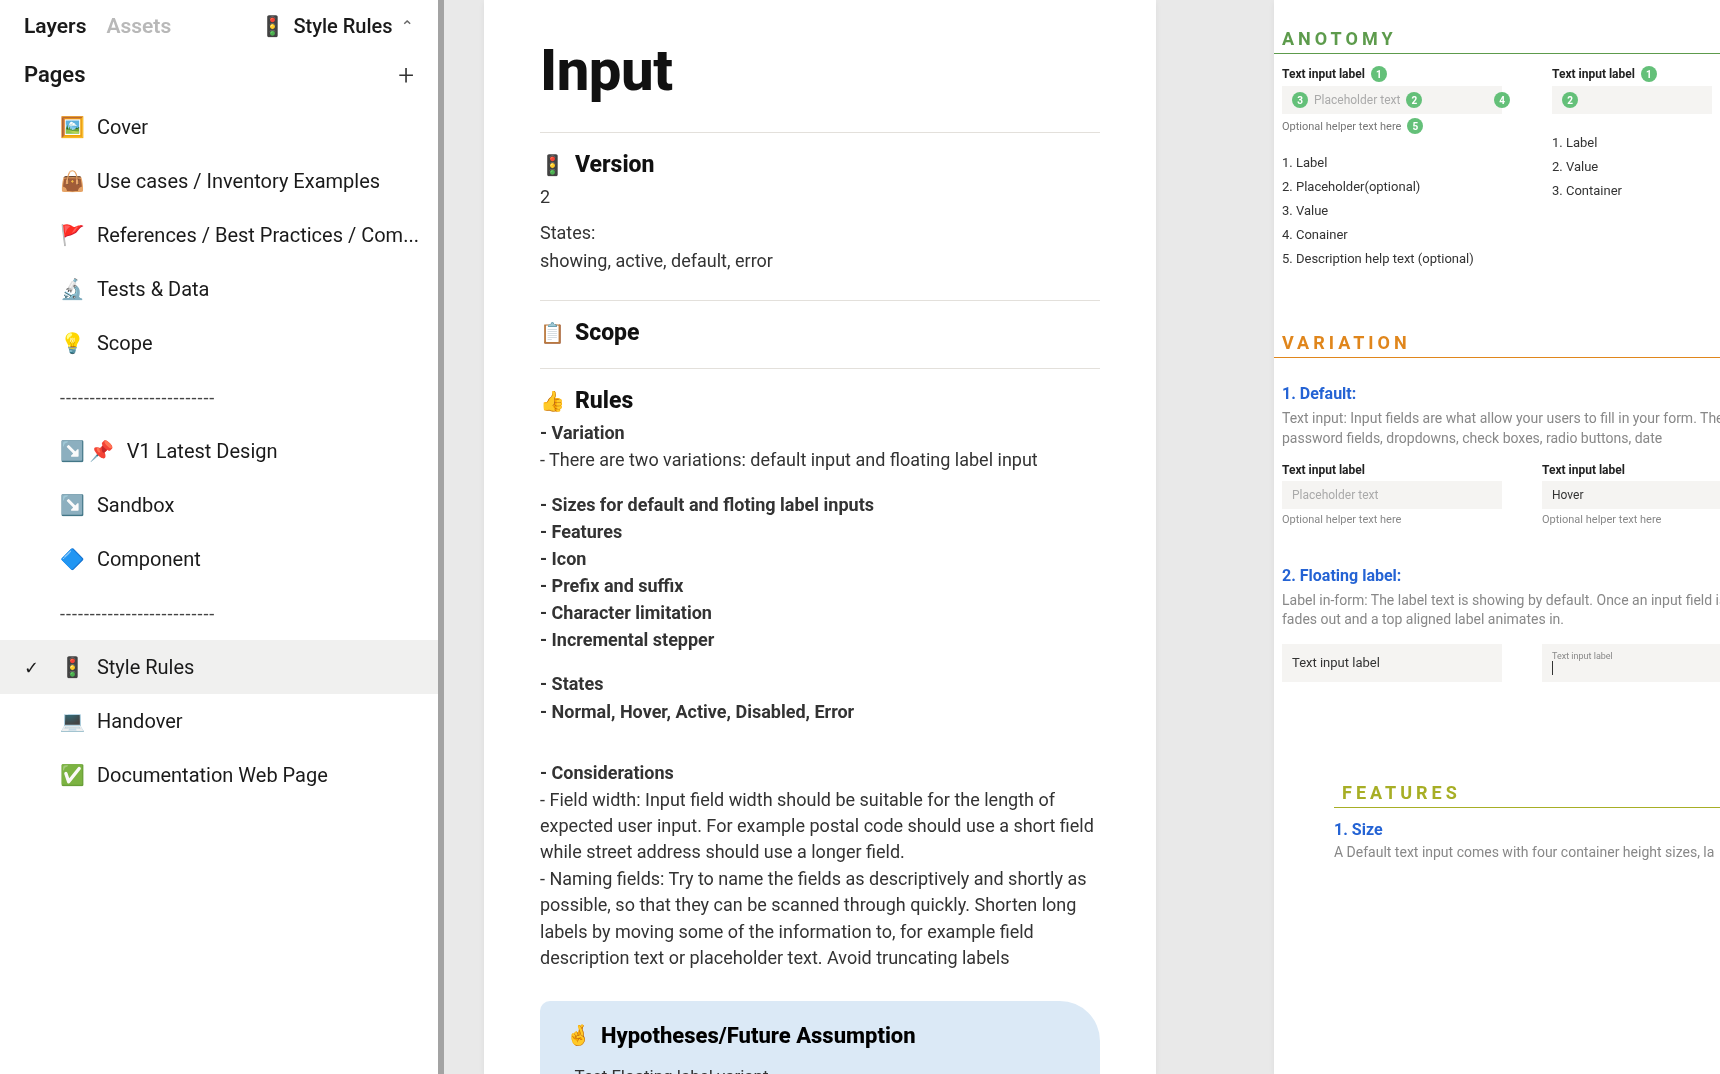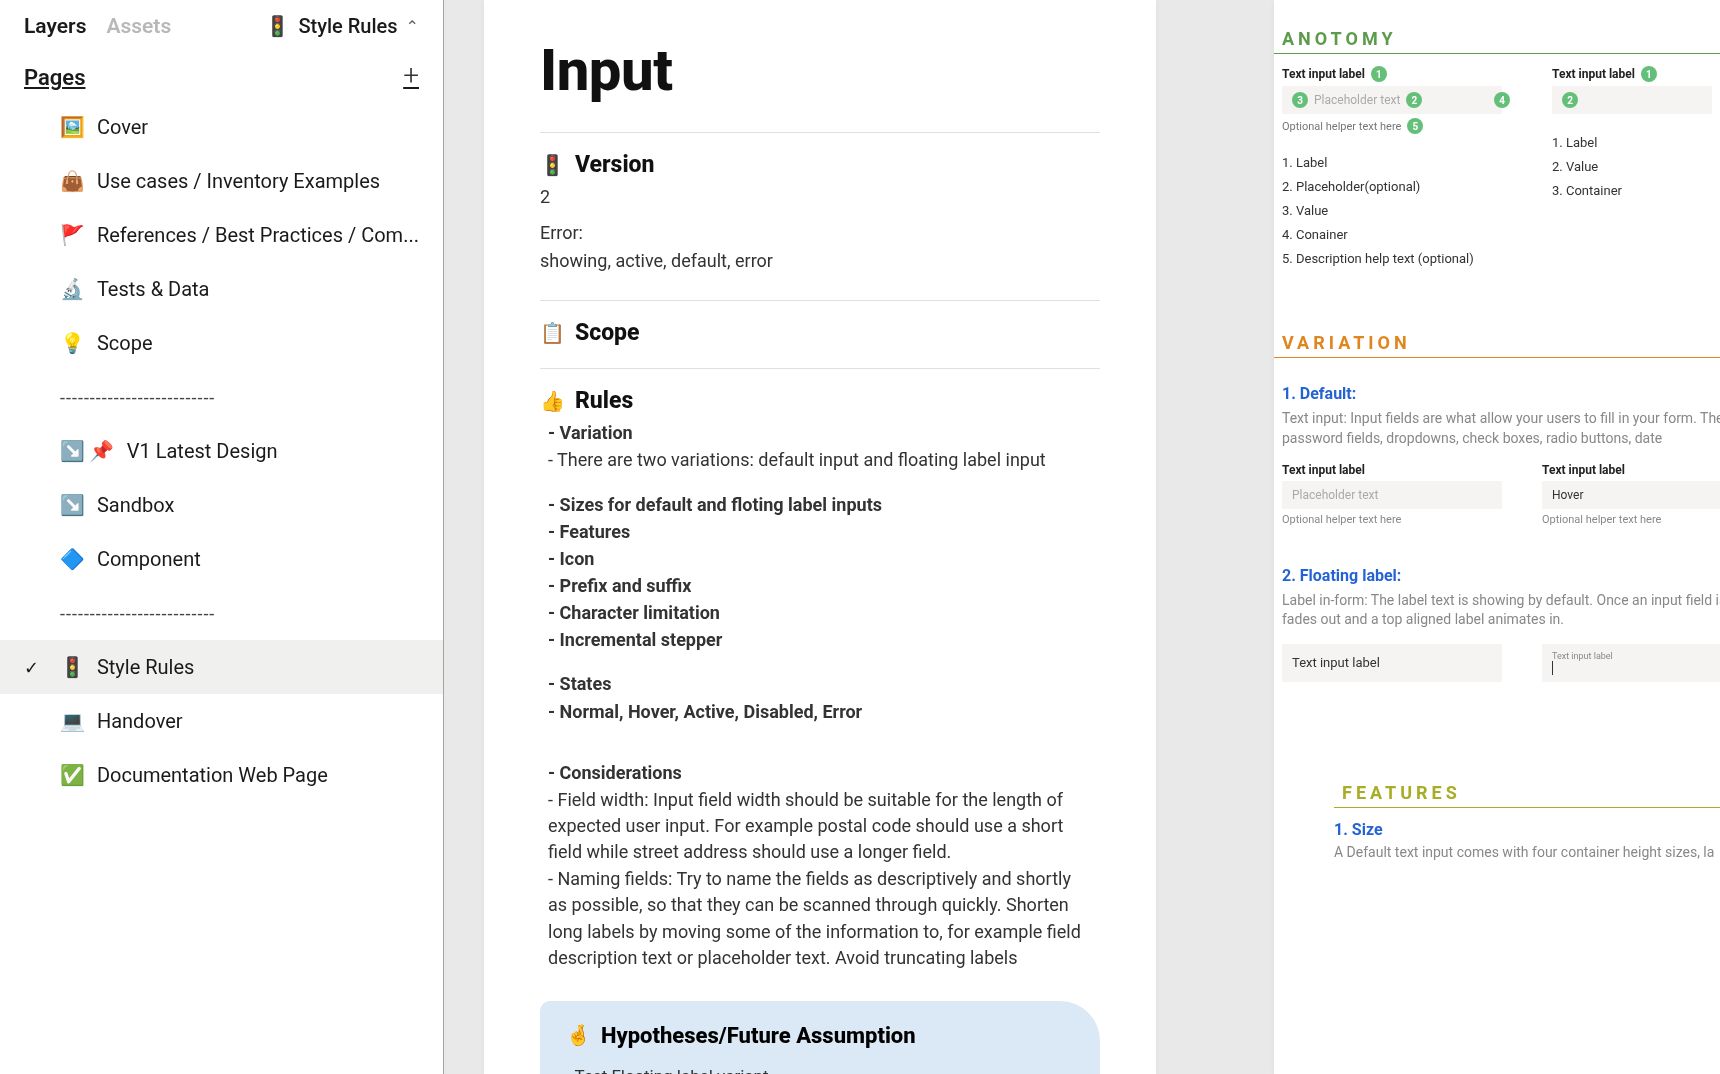--- a/index.html
+++ b/index.html
@@ -10,21 +10,21 @@
     height: 1074px;
     overflow: hidden;
     display: flex;
   }
 
   
   .sidebar {
     width: 444px;
     height: 100%;
     background: #ffffff;
-    border-right: 1px solid #a3a3a3;
+    border-right: 6px solid #a3a3a3;
     display: flex;
     flex-direction: column;
     padding-top: 14px;
   }
   .sidebar-top {
     display: flex;
     justify-content: space-between;
     align-items: center;
     padding: 0 24px 16px 24px;
   }
@@ -33,23 +33,23 @@
     font-size: 21px; font-weight: 600; color: #b8b8b8; cursor: pointer;
   }
   .tab.active { color: #1a1a1a; }
   .current-page {
     display: flex; align-items: center; gap: 8px;
     font-size: 20px; font-weight: 500; color: #1a1a1a; cursor: pointer;
   }
   .current-page .chev { font-size: 16px; color: #666; }
 
   .pages-header {
-    display: flex; justify-content: space-between; align-items: flex-end;
+    display: flex; justify-content: space-between; align-items: flex-start;
     padding: 8px 24px 10px 24px;
-    font-size: 22px; font-weight: 600; color: #1a1a1a; text-decoration: underline;
+    font-size: 22px; font-weight: 600; color: #1a1a1a;
   }
   .plus {
     font-size: 28px; font-weight: 300; color: #333; cursor: pointer; line-height: 1;
   }
 
   .page-list { flex: 1; overflow-y: auto; }
   .page-item {
     display: flex; align-items: center; gap: 12px;
     padding: 0 24px 0 60px;
     height: 54px;
@@ -85,21 +85,21 @@
   }
   .frame-a h1 {
     font-size: 58px; font-weight: 800; letter-spacing: -0.5px; color: #111;
     margin-bottom: 28px;
   }
   .hr { border: none; border-top: 1px solid #e3e0db; margin: 10px 0 18px 0; }
   .sec-h { display:flex; align-items:center; gap:10px; font-size: 23px; font-weight: 800; color:#111; margin-top: 6px; margin-bottom: 6px; }
   .body-txt { font-size: 18px; color:#333; line-height: 1.45; }
   .body-txt p { margin: 2px 0; }
   .bold { font-weight: 700; }
-  .rules-list p { margin: 1px 8px; }
+  .rules-list p { margin: 1px 0; }
   .callout {
     border-radius: 10px; padding: 22px 26px 24px 26px; margin-top: 30px;
     border-top-right-radius: 40px;
   }
   .callout.blue { background: #dbe9f6; }
   .callout h3 { font-size: 22px; font-weight: 800; display:flex; gap:10px; align-items:center; margin-bottom: 16px; }
   .callout .body-txt { font-size: 17px; }
 
   
   .frame-b {
@@ -230,21 +230,21 @@
   <div class="frame frame-a">
     <h1>Input</h1>
     <hr class="hr">
 
     <div class="sec-h">
       <span class="emoji">🚦</span>
       <span>Version</span>
     </div>
     <div class="body-txt">
       <p>2</p>
-      <p style="margin-top:10px">Error:</p>
+      <p style="margin-top:10px">States:</p>
       <p>showing, active, default, error</p>
     </div>
 
     <hr class="hr" style="margin-top:26px">
     <div class="sec-h">
       <span class="emoji">📋</span>
       <span>Scope</span>
     </div>
 
     <hr class="hr" style="margin-top:22px">

